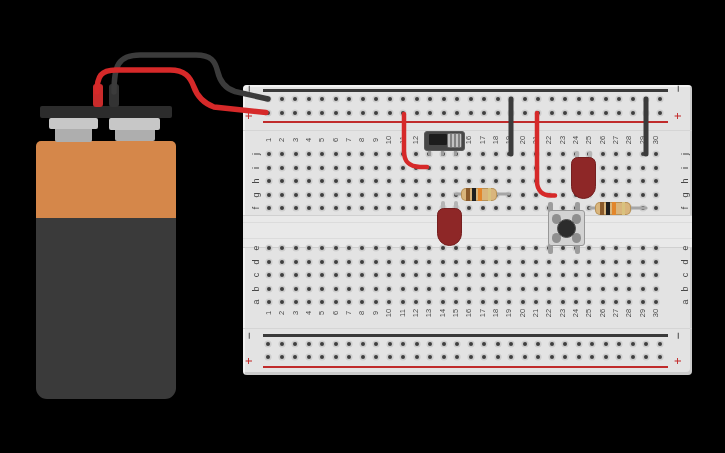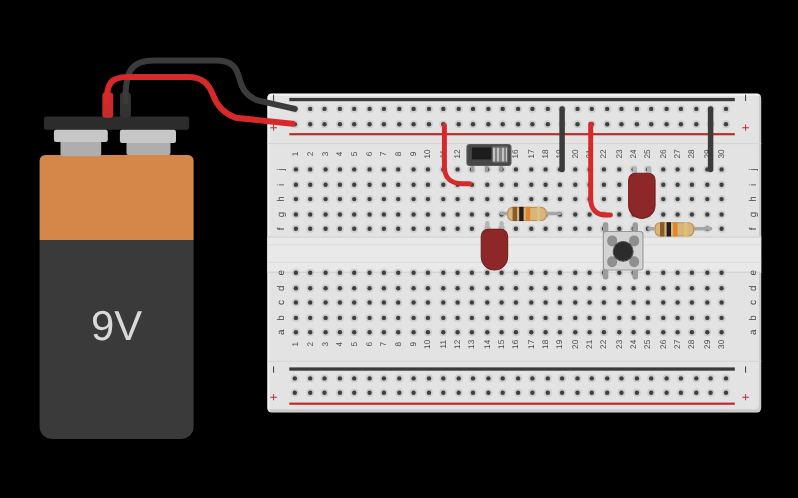--- a/index.html
+++ b/index.html
@@ -69,21 +69,20 @@
   <div class="railline" style="left:263px;top:365.5px;width:405px;height:2px;background:#c02b2b"></div>
 
   <div class="bat" id="bat-body"></div>
   <div class="bat" id="bat-cap"></div>
   <div class="bat term-lip" style="left:49px;top:118px;width:49px;height:11px"></div>
   <div class="bat term-stem" style="left:55px;top:129px;width:37px;height:13px"></div>
   <div class="bat term-lip" style="left:109px;top:118px;width:51px;height:12px"></div>
   <div class="bat term-stem" style="left:115px;top:130px;width:40px;height:11px"></div>
   <div class="bat plug" style="left:92.5px;top:84px;background:#c92b2b"></div>
   <div class="bat plug" style="left:109px;top:84px;background:#333333"></div>
-  <div class="bat" id="bat-label">9V</div>
 
   <svg id="wires" width="725" height="453">
     <path d="M 114,92 C 114,66 118,55 140,55 L 196,55 C 211,55 215,61 217.5,71 C 220,82 225,88.5 235,91.5 L 268,99" fill="none" stroke-width="5.5" stroke-linecap="round" stroke="#3b3b3b"></path>
     <path d="M 97,92 C 97,76 101,70 116,70 L 170,70 C 185,70 190,77 193.5,86 C 197,96 203,103 214,107 L 266,112.5" fill="none" stroke-width="5.5" stroke-linecap="round" stroke="#d62929"></path>
     <path d="M 404,114 L 404,151 C 404,162 409,166.5 420,167 L 427,167" fill="none" stroke-width="4.5" stroke-linecap="round" stroke="#d62929"></path>
     <path d="M 511,99 L 511,154" fill="none" stroke-width="5" stroke-linecap="round" stroke="#3b3b3b"></path>
     <path d="M 537,113 L 537,181 C 537,191 543,195.5 551,195.5 L 555,195.5" fill="none" stroke-width="4.5" stroke-linecap="round" stroke="#d62929"></path>
     <path d="M 646,99 L 646,154" fill="none" stroke-width="5" stroke-linecap="round" stroke="#3b3b3b"></path>
     <path d="M 456,194 L 509,194" fill="none" stroke-width="3.2" stroke-linecap="round" stroke="#a6a6a6"></path>
     <path d="M 590,208 L 646,208" fill="none" stroke-width="3.2" stroke-linecap="round" stroke="#a6a6a6"></path>

